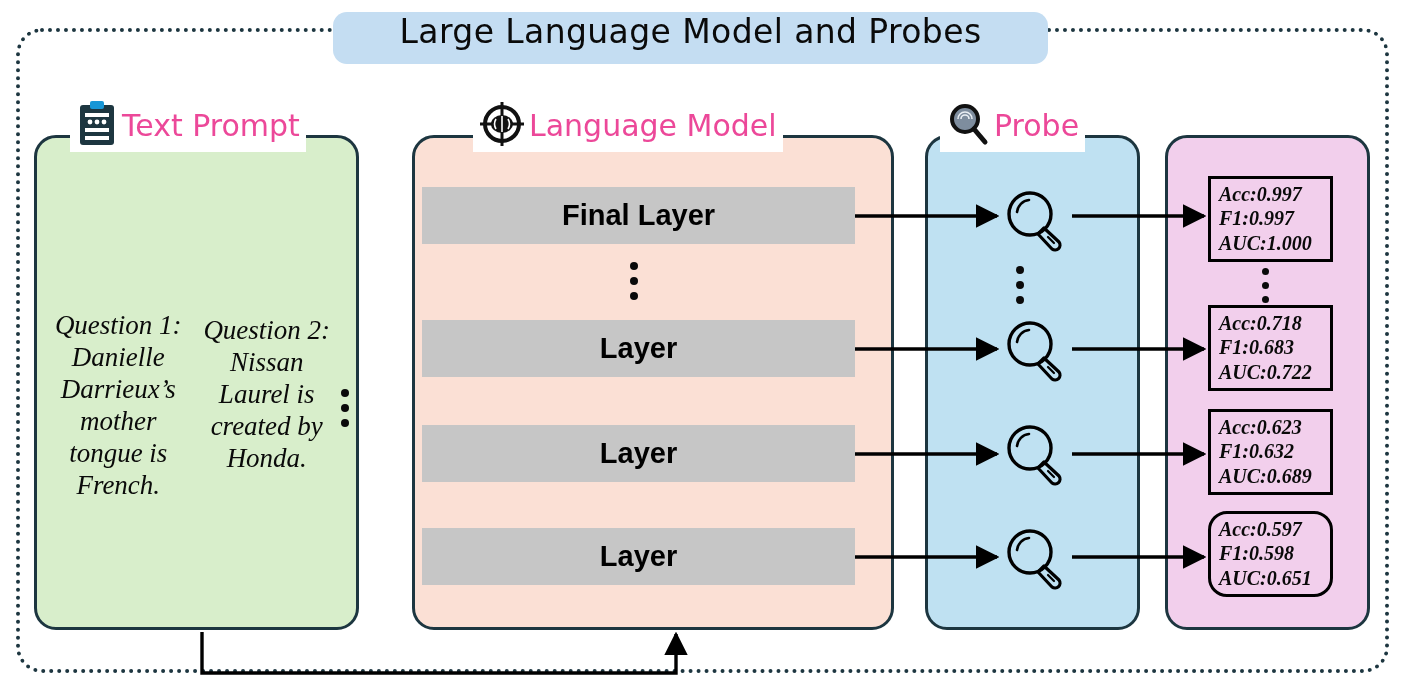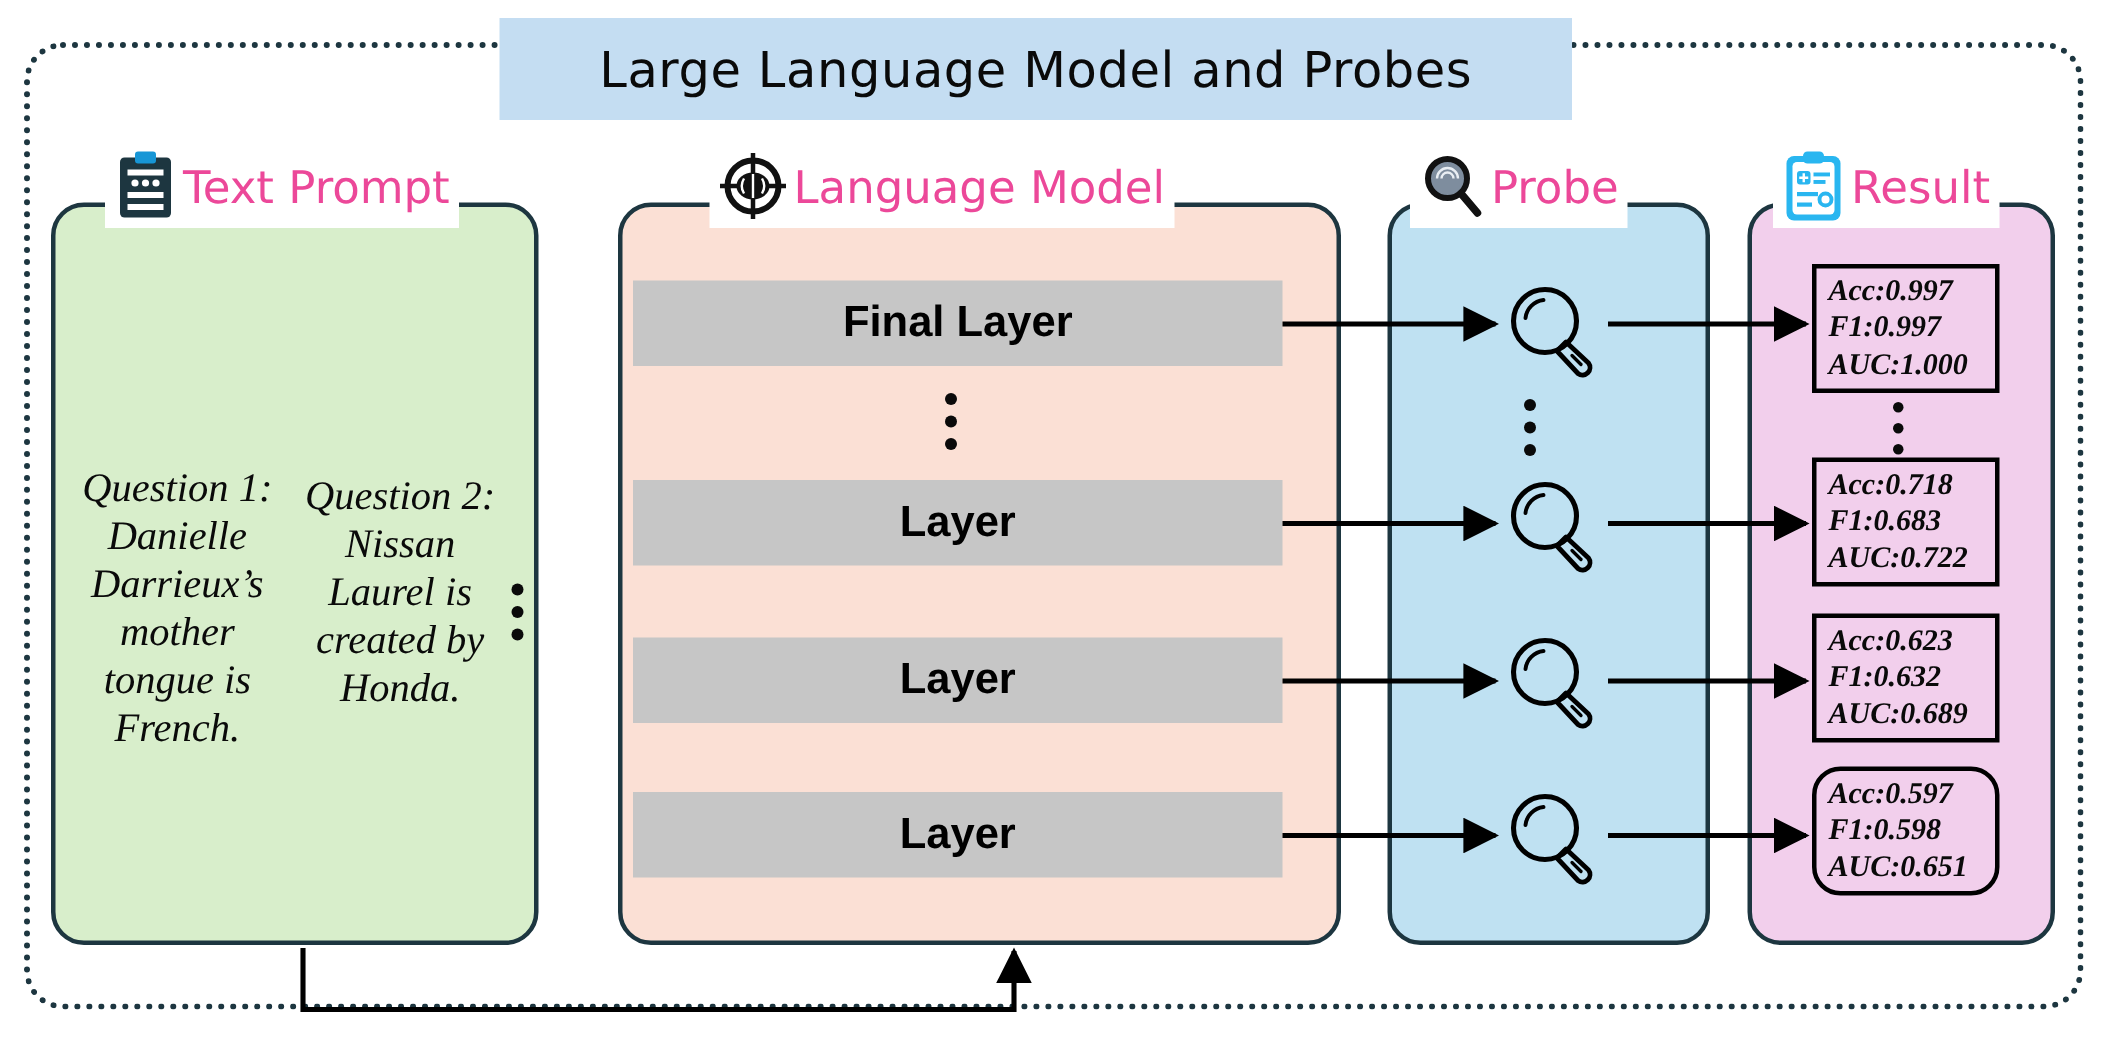--- a/index.html
+++ b/index.html
@@ -7,23 +7,24 @@
   #stage{position:relative;width:1405px;height:691px;overflow:hidden;background:#fff;}
 
   
   .outer-frame{
     position:absolute;left:16px;top:28px;width:1373px;height:645px;
     border:4px dotted #1d3640;border-radius:26px;box-sizing:border-box;
   }
 
   
   .title-banner{
-    position:absolute;left:333px;top:12px;width:715px;height:68px;
-    background:#c4ddf2;display:flex;align-items:center;justify-content:center;
+    position:absolute;left:333px;top:12px;width:715px;height:52px;
+    background:#c4ddf2;display:flex;align-items:flex-start;justify-content:center;
     z-index:6;
+    border-radius:14px;
   }
   .title-banner .title-text{
     font-family:"DejaVu Sans",sans-serif;
     font-size:33px;color:#0a0a0a;letter-spacing:.4px;white-space:nowrap;
   }
 
   
   .panel{
     position:absolute;border:3px solid #1d3640;border-radius:22px;
     box-sizing:border-box;
@@ -152,37 +153,20 @@
     <span class="ic">
       <svg width="44" height="46" viewBox="0 0 44 46">
         <circle cx="19" cy="18" r="13" fill="#7e8d9e" stroke="#111" stroke-width="4"></circle>
         <path d="M12 18 a7 7 0 0 1 14 0 M15 18 a4 4 0 0 1 8 0" stroke="#e9eef3" stroke-width="1.6" fill="none"></path>
         <line x1="28" y1="28" x2="39" y2="41" stroke="#111" stroke-width="5" stroke-linecap="round"></line>
       </svg>
     </span>
     <span class="chip-label">Probe</span>
   </div>
 
-  <div class="chip chip-result">
-    <span class="ic">
-      <svg width="42" height="50" viewBox="0 0 42 50">
-        <rect x="3" y="5" width="36" height="43" rx="5" fill="#29b6f0"></rect>
-        <rect x="7" y="9" width="28" height="35" rx="3" fill="#ffffff"></rect>
-        <rect x="14" y="2" width="14" height="8" rx="3" fill="#29b6f0"></rect>
-        <rect x="10" y="15" width="9" height="9" rx="2" fill="#29b6f0"></rect>
-        <path d="M14.5 16.5 v6 M11.5 19.5 h6" stroke="#fff" stroke-width="1.6"></path>
-        <rect x="21" y="16" width="11" height="2.6" fill="#29b6f0"></rect>
-        <rect x="21" y="21" width="8" height="2.6" fill="#29b6f0"></rect>
-        <rect x="10" y="29" width="14" height="2.8" fill="#29b6f0"></rect>
-        <circle cx="29" cy="34" r="4" fill="none" stroke="#29b6f0" stroke-width="2.6"></circle>
-        <rect x="10" y="36" width="10" height="2.8" fill="#29b6f0"></rect>
-      </svg>
-    </span>
-    <span class="chip-label">Result</span>
-  </div>
 
   <div class="prompt-body">
     <div class="prompt-q q1">Question 1: Danielle Darrieux’s mother tongue is French.</div>
     <div class="prompt-q q2">Question 2: Nissan Laurel is created by Honda.</div>
     <div class="prompt-dots vdots">
         <i></i>
         <i></i>
         <i></i>
       </div>
   </div>

